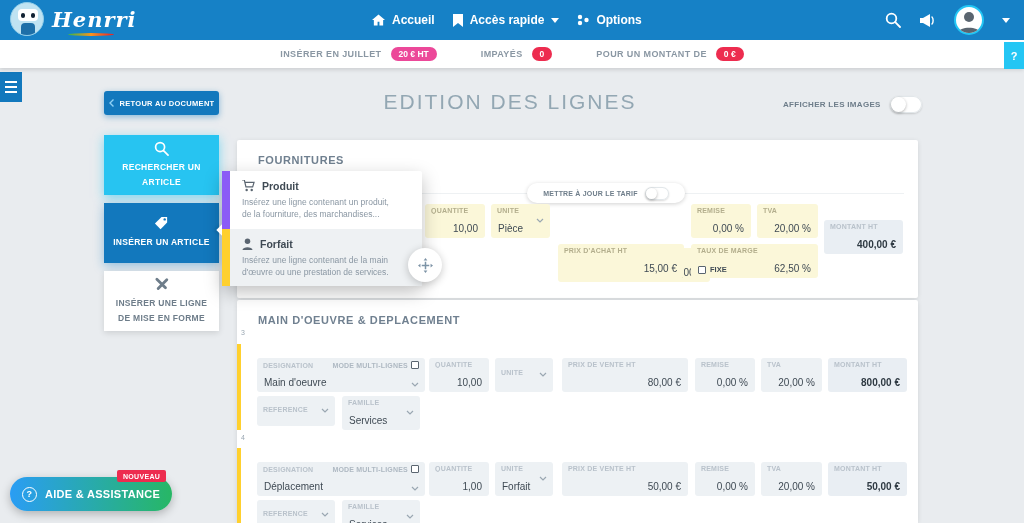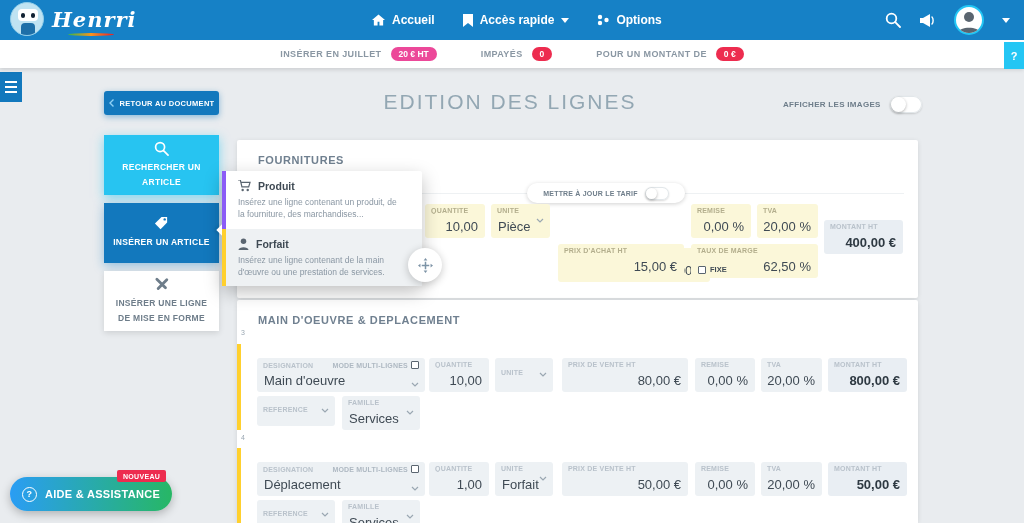--- a/index.html
+++ b/index.html
@@ -9,21 +9,21 @@
 
   
   .topbar { position:absolute; left:0; top:0; width:1024px; height:40px; background:#1681c6; display:flex; align-items:center; z-index:30; }
   .logo { position:absolute; left:10px; top:2px; display:flex; align-items:center; gap:8px; }
   .logo-badge { width:34px; height:34px; border-radius:50%; background:#bfe3f2; position:relative; overflow:hidden; border:1px solid #8fcde9; }
   .robot-head { position:absolute; left:7px; top:6px; width:20px; height:12px; background:#fff; border-radius:4px; }
   .robot-eye { position:absolute; top:4px; width:4px; height:5px; background:#123; border-radius:2px; }
   .robot-body { position:absolute; left:10px; top:20px; width:14px; height:12px; background:#1d6fa8; border-radius:4px 4px 0 0; }
   .logo-text { color:#fff; font-family:"DejaVu Serif", serif; font-style:italic; font-weight:bold; font-size:21px; letter-spacing:1px; line-height:1; }
   .logo-swoosh { position:absolute; left:58px; top:31px; width:46px; height:3px; border-radius:50%; background:linear-gradient(90deg,#3bb54a,#f7941e,#ed1c24); }
-  .nav { position:absolute; left:372px; top:0; height:40px; display:flex; align-items:center; gap:28px; }
+  .nav { position:absolute; left:372px; top:0; height:40px; display:flex; align-items:center; gap:18px; }
   .nav-item { display:flex; align-items:center; gap:7px; color:#fff; font-size:12px; font-weight:bold; cursor:pointer; white-space:nowrap; }
   .tb-right { position:absolute; right:14px; top:0; height:40px; display:flex; align-items:center; gap:18px; }
   .avatar { width:30px; height:30px; border-radius:50%; background:#fff; border:2px solid #24c6f4; overflow:hidden; position:relative; }
   .caret { width:0; height:0; border-left:4px solid transparent; border-right:4px solid transparent; border-top:5px solid #fff; }
 
   
   .statusbar { position:absolute; left:0; top:40px; width:1024px; height:28px; background:#fff; box-shadow:0 2px 4px rgba(0,0,0,.12); display:flex; align-items:center; justify-content:center; gap:44px; z-index:25; }
   .stat { display:flex; align-items:center; gap:9px; }
   .stat-label { font-size:9px; font-weight:bold; color:#8a97a3; letter-spacing:.4px; }
   .badge { font-size:8.5px; font-weight:bold; color:#fff; border-radius:9px; padding:2.5px 8px; line-height:1; }
@@ -60,38 +60,38 @@
   .tarif-pill { position:absolute; left:290px; top:43px; width:158px; height:20px; background:#fff; border-radius:10px; box-shadow:0 1px 4px rgba(0,0,0,.18); display:flex; align-items:center; justify-content:center; gap:7px; cursor:pointer; }
   .tarif-pill .lbl { font-size:7px; font-weight:bold; color:#6e7d8a; letter-spacing:.2px; }
 
   
   .field { position:absolute; height:34px; border-radius:3px; padding:3px 6px; }
   .field.yellow { background:#fbf7d9; }
   .field.gray { background:#edf1f4; }
   .field.grayblue { background:#e9eef3; }
   .flabel { font-size:7px; font-weight:bold; letter-spacing:.2px; color:#b9c2cb; white-space:nowrap; overflow:hidden; }
   .yellow .flabel { color:#b3ae8d; }
-  .fvalue { position:absolute; right:7px; bottom:4px; font-size:13px; color:#3f4a54; }
+  .fvalue { position:absolute; right:7px; bottom:4px; font-size:10px; color:#3f4a54; }
   .fvalue.left { right:auto; left:7px; }
   .fvalue.bold { font-weight:bold; color:#2e3942; }
   .chev { position:absolute; right:6px; width:8px; height:5px; }
   .chev.mid { top:14px; }
   .chev.bot { bottom:5px; }
   .checkbox { display:inline-block; width:8px; height:8px; border:1px solid #5a6570; border-radius:1px; background:#fff; vertical-align:middle; }
   .label-row { display:flex; justify-content:space-between; align-items:center; }
   .fixe-row { position:absolute; left:7px; bottom:4px; display:flex; align-items:center; gap:4px; font-size:7.5px; font-weight:bold; color:#3f4a54; }
 
   
   .row-num { position:absolute; left:4px; font-size:7px; color:#9aa7b2; }
   .srow { position:absolute; left:0; width:681px; border-left:4px solid #ffd02e; background:#fff; }
   .srow .field { height:34px; }
 
   
   .popup { position:absolute; left:222px; top:171px; width:200px; z-index:50; box-shadow:0 6px 18px rgba(0,0,0,.25); border-radius:2px; background:#fff; }
-  .popup-item { position:relative; padding:9px 22px 8px 12px; border-left:4px solid #8b5cf6; cursor:pointer; }
+  .popup-item { position:relative; padding:9px 22px 8px 12px; border-left:8px solid #8b5cf6; cursor:pointer; }
   .popup-item.service { border-left-color:#ffd02e; background:#eef1f3; }
   .pi-title { display:flex; align-items:center; gap:7px; font-size:10.5px; font-weight:bold; color:#3f4a54; margin-bottom:4px; }
   .pi-desc { font-size:8.5px; color:#8a97a3; line-height:1.45; }
   .popup-arrow { position:absolute; left:-4px; top:55px; width:8px; height:8px; background:#fff; transform:rotate(45deg); box-shadow:-2px 2px 3px rgba(0,0,0,.08); }
   .drag-fab { position:absolute; left:408px; top:248px; width:34px; height:34px; border-radius:50%; background:#fff; box-shadow:0 2px 8px rgba(0,0,0,.22); display:flex; align-items:center; justify-content:center; z-index:60; cursor:grab; }
 
   
   .assist { position:absolute; left:10px; top:477px; width:162px; height:34px; border-radius:17px; background:linear-gradient(90deg,#2a9df4,#27b765); box-shadow:0 3px 10px rgba(0,0,0,.25); display:flex; align-items:center; justify-content:center; gap:8px; color:#fff; font-size:11px; font-weight:bold; letter-spacing:.3px; z-index:40; cursor:pointer; }
   .assist .qmark { width:15px; height:15px; border-radius:50%; border:1.5px solid #fff; font-size:9px; display:flex; align-items:center; justify-content:center; }
   .nouveau { position:absolute; left:117px; top:470px; background:#ed2c4f; color:#fff; font-size:7px; font-weight:bold; padding:2.5px 6px; border-radius:2px; z-index:41; letter-spacing:.3px; }

